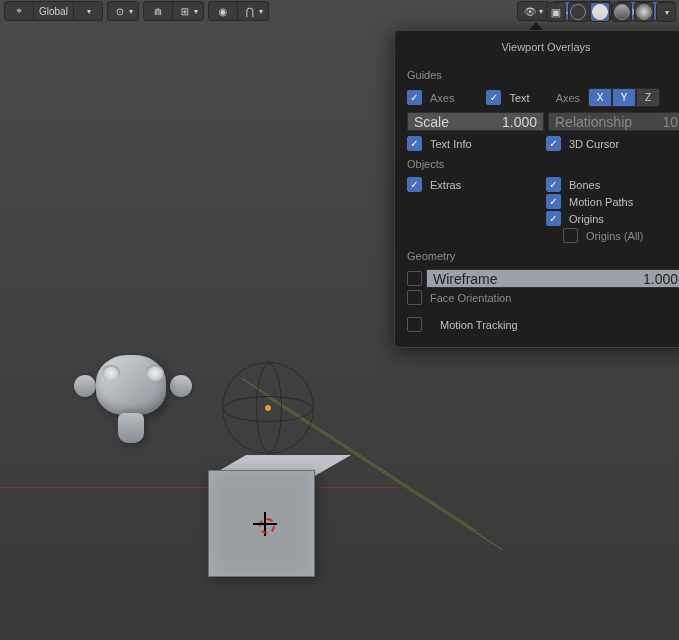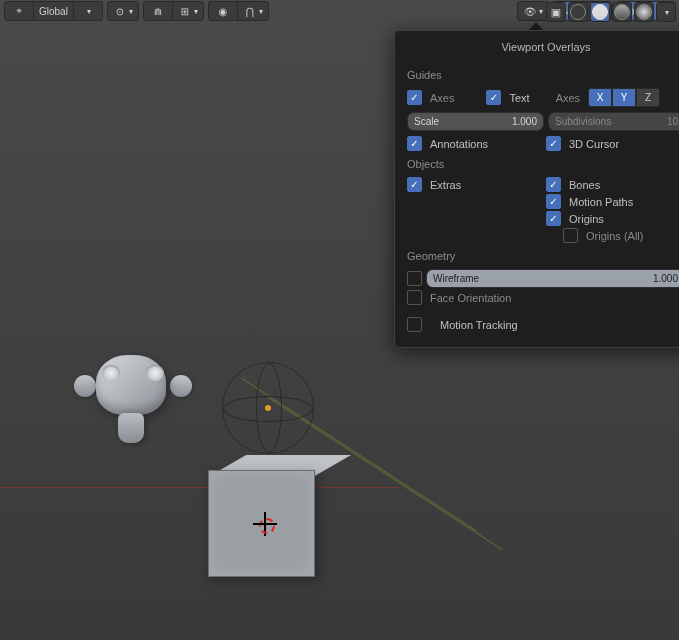--- a/index.html
+++ b/index.html
@@ -52,21 +52,21 @@
   .cb.on{background:#486fb9;border-color:#486fb9}
   .cb.on::after{content:"✓";color:#fff;font-size:10px;line-height:1}
   .lbl{padding-left:4px;color:#c0c0c0}
   .lbl.dim{color:#8a8a8a}
   .axis-btns{display:flex;gap:0;margin-left:4px}
   .axis-btn{width:22px;height:17px;display:flex;align-items:center;justify-content:center;background:#414141;border:1px solid #2a2a2a;font-size:10px;cursor:pointer}
   .axis-btn.on{background:#486fb9;color:#fff}
   .axis-btn:first-child{border-radius:3px 0 0 3px}
   .axis-btn:last-child{border-radius:0 3px 3px 0}
   .num-row{display:flex;gap:4px;margin:4px 0}
-  .num-field{flex:1;height:17px;background:#525252;border:1px solid #2e2e2e;border-radius:7px;display:flex;align-items:center;justify-content:space-between;padding:0 6px;font-size:10px}
+  .num-field{flex:1;height:17px;background:#525252;border:1px solid #2e2e2e;border-radius:1px;display:flex;align-items:center;justify-content:space-between;padding:0 6px;font-size:14px}
   .num-field.dark{background:#454545}
   .num-field .nm{color:#d5d5d5}
   .num-field .val{color:#d5d5d5}
   .num-field.light{background:#9ba1a9;color:#222}
   .num-field.light .nm,.num-field.light .val{color:#222}
   .two-col{display:flex}
   .two-col>div{flex:1}
   .cb-spacer{width:13px;height:13px}
   .arrow-tip{position:absolute;right:136px;top:22px;width:0;height:0;border-left:7px solid transparent;border-right:7px solid transparent;border-bottom:8px solid #1e1e1e}
   .edge-arrow{position:absolute;right:1px;top:38px;color:#888;font-size:10px}
@@ -220,30 +220,30 @@
       <div class="axis-btn">Z</div>
     </div>
   </div>
 
   <div class="num-row">
     <div class="num-field">
       <span class="nm">Scale</span>
       <span class="val">1.000</span>
     </div>
     <div class="num-field dark">
-      <span class="nm dim" style="color:#888">Subdivisions</span>
+      <span class="nm dim" style="color:#888">Relationship</span>
       <span class="val" style="color:#888">10</span>
     </div>
   </div>
 
   <div class="two-col">
     <div>
       <div class="row">
           <div class="cb on"></div>
-          <span class="lbl">Annotations</span>
+          <span class="lbl">Text Info</span>
         </div>
     </div>
     <div>
       <div class="row">
           <div class="cb on"></div>
           <span class="lbl">3D Cursor</span>
         </div>
     </div>
   </div>
 

